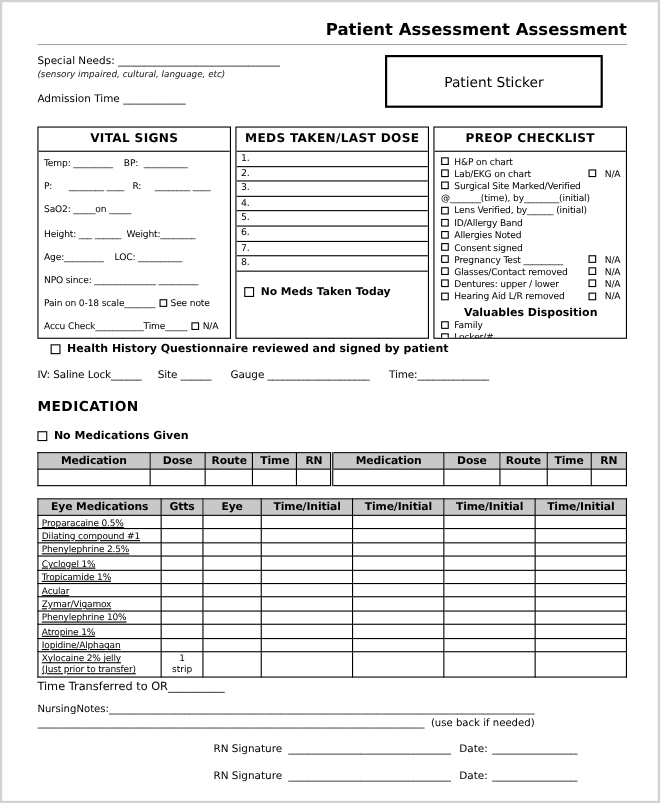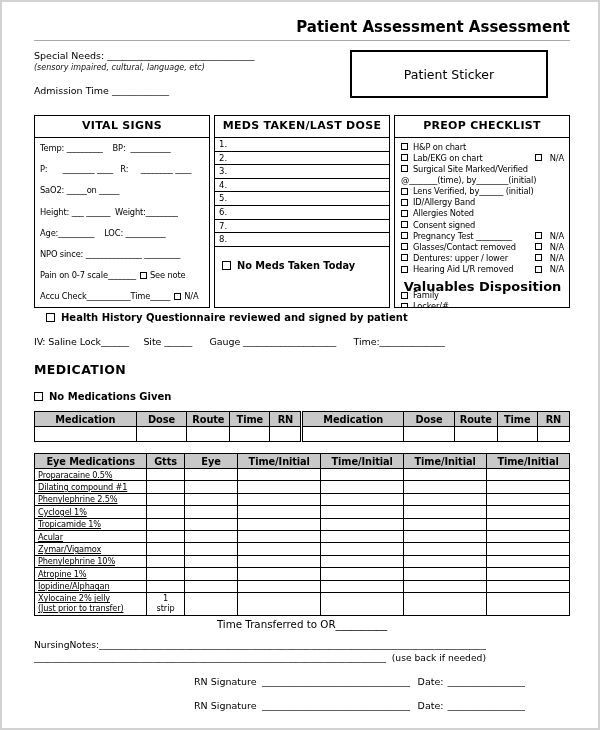--- a/index.html
+++ b/index.html
@@ -42,21 +42,21 @@
   .med-row { height:13.6px; border-bottom:1px solid #000; font-size:8.5px;
              padding-left:4px; line-height:13px; }
   .no-meds { display:flex; align-items:center; gap:6px; margin:13px 0 0 7px;
              font-weight:bold; font-size:9.8px; }
 
   .po-body { padding:3px 5px 0 6px; }
   .po-row { display:flex; align-items:center; height:11.15px; font-size:8.3px; letter-spacing:-0.15px; white-space:pre; }
   .po-row .cb-sm { margin-right:5px; }
   .po-na { margin-left:auto; display:flex; align-items:center; gap:3px; }
   .po-noindent { }
-  .val-title { text-align:center; font-weight:bold; font-size:13px; margin-top:4px; height:11px; }
+  .val-title { text-align:center; font-weight:bold; font-size:10px; margin-top:4px; height:11px; }
 
   
   .hh { display:flex; align-items:center; gap:6px; margin-top:4px; font-weight:bold; font-size:10px;margin-left:12px; }
   .mid-line { font-size:9.5px; white-space:pre; margin-top:13px; letter-spacing:-0.1px; }
   .med-heading { font-weight:bold; font-size:12.5px; margin-top:15px; letter-spacing:0.4px; }
   .nmg { display:flex; align-items:center; gap:6px; margin-top:14px; font-weight:bold; font-size:10px; }
 
   
   table { width:100%; border-collapse:collapse; table-layout:fixed; }
   th,td { border:1px solid #000; overflow:hidden; }
@@ -65,21 +65,21 @@
   .med-table td { height:15px; }
   .med-table .dbl { border-left:3px double #000; }
   .eye-table { margin-top:11px; }
   .eye-table td { height:12.4px; font-size:8.2px; }
   .eye-table td.name { padding-left:3px; letter-spacing:-0.15px;text-decoration:underline; }
   .eye-table td.ctr { text-align:center; }
   .eye-table tr.tall td { height:23px; }
   .two-line div { line-height:9.6px; font-size:8.2px; }
 
   
-  .tt { font-size:10.3px; margin-top:2px;text-align:center; }
+  .tt { font-size:10.3px; margin-top:2px; }
   .nn { margin-top:9px; width:452px; font-size:9.2px; }
   .nn-1 { display:flex; }
   .fill { flex:1; overflow:hidden; white-space:nowrap; }
   .nn-2 { display:flex; margin-top:2px; }
   .nn-2 .fillfix { width:357px; overflow:hidden; white-space:nowrap; }
   .useback { margin-left:6px; white-space:nowrap; }
   .sig-row { display:flex; align-items:baseline; font-size:9.5px; margin-top:13px; padding-left:160px; }
   .sig-line { width:148px; overflow:hidden; white-space:nowrap; margin-left:5px; }
   .date-lab { margin-left:8px; }
   .date-line { width:78px; overflow:hidden; white-space:nowrap; margin-left:4px; }
@@ -113,21 +113,21 @@
     <div class="col">
       <div class="col-title">VITAL SIGNS</div>
       <div class="vs-body">
         <div class="vs-line">Temp: _________    BP:  __________</div>
         <div class="vs-line">P:      ________ ____   R:     ________ ____</div>
         <div class="vs-line">SaO2: _____on _____</div>
         <div class="vs-line">Height: ___ ______  Weight:________</div>
         <div class="vs-line">Age:_________    LOC: __________</div>
         <div class="vs-line">NPO since: ______________ _________</div>
         <div class="vs-line">
-          <span>Pain on 0-7 scale_______</span>
+          <span>Pain on 0-18 scale_______</span>
           <span class="cb-sm"></span>
           <span>See note</span>
         </div>
         <div class="vs-line">
           <span>Accu Check___________Time_____</span>
           <span class="cb-sm"></span>
           <span>N/A</span>
         </div>
       </div>
     </div>

